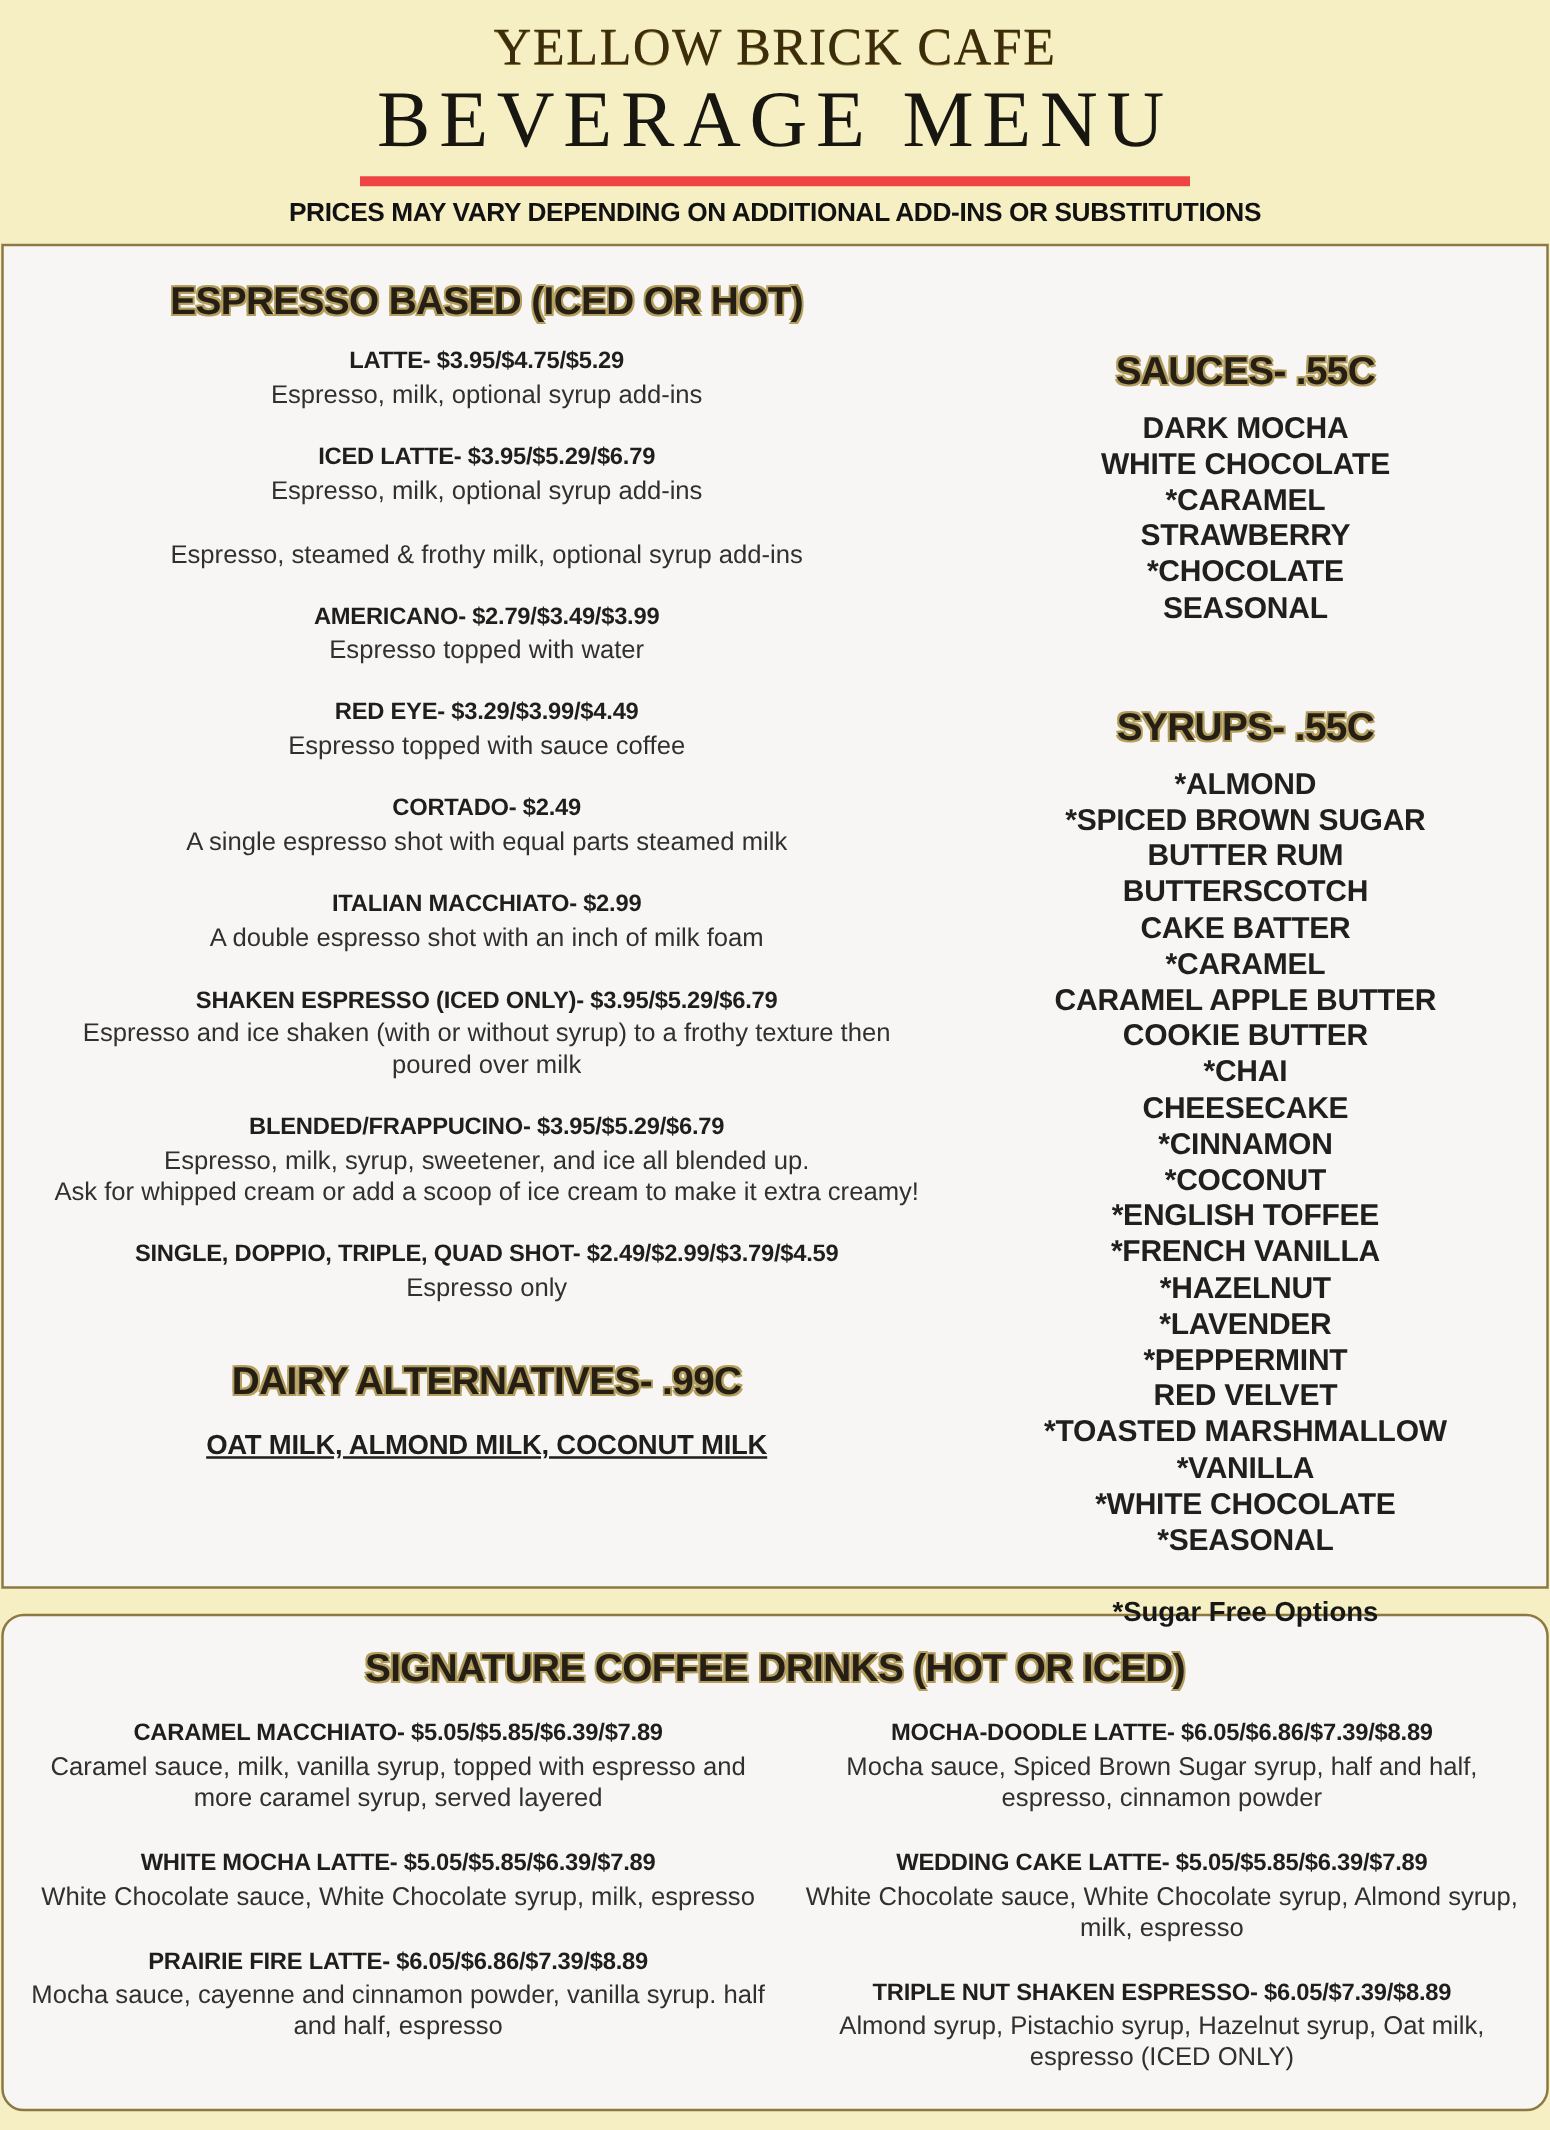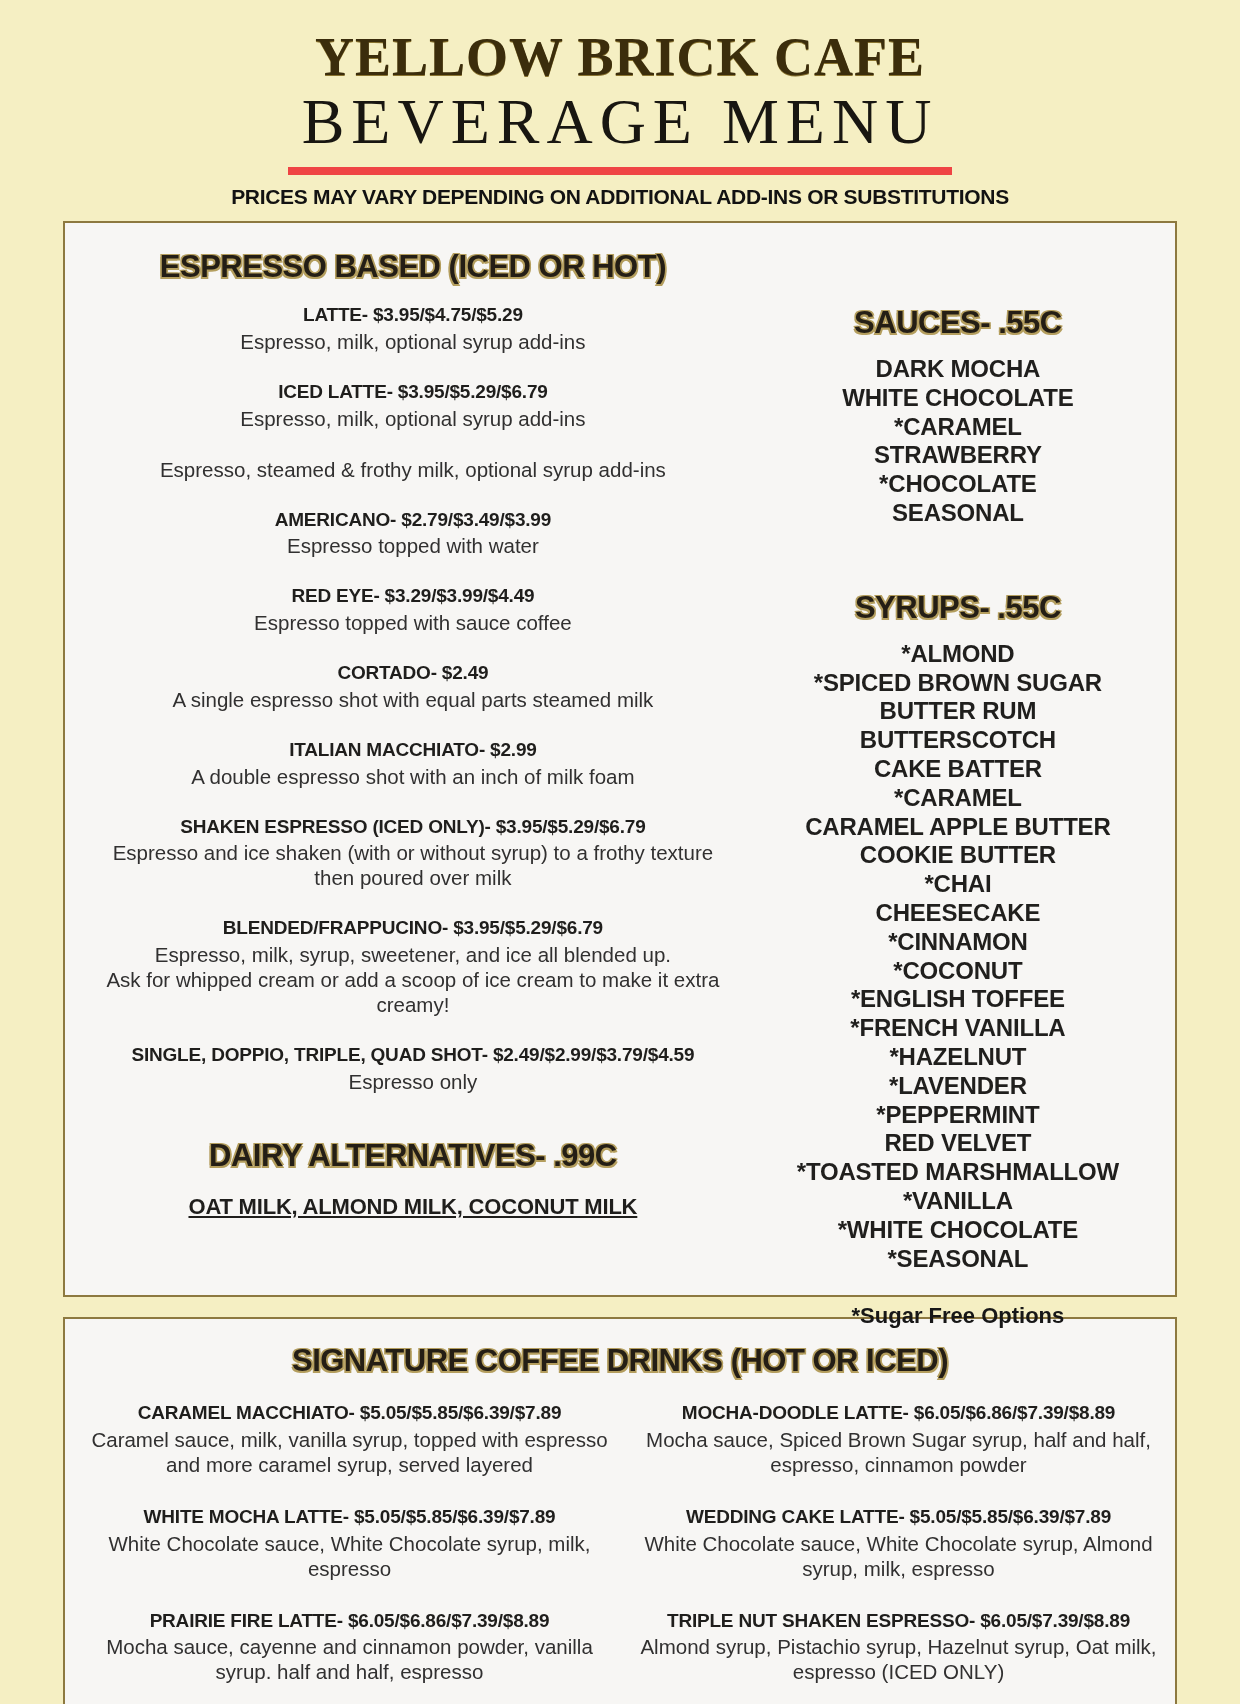--- a/index.html
+++ b/index.html
@@ -8,26 +8,25 @@
     width: 1240px;
     height: 1704px;
     background: #f5efc3;
     font-family: "Liberation Sans", sans-serif;
     color: #2e2d2b;
     overflow: hidden;
   }
   .header { text-align: center; padding-top: 14px; }
   .brand {
     font-family: "Liberation Serif", serif;
-    font-weight: bold;
-    font-size: 54px;
+    font-weight: normal;
+    font-size: 42px;
     letter-spacing: 1px;
     color: #3b2d0c;
     text-shadow: 0 1px 0 #8a7430;
-    margin-top: 12px;
   }
   .menu-title-wrap { margin-top: 2px; }
   .menu-title {
     display: inline-block;
     font-family: "Liberation Serif", serif;
     font-weight: normal;
     font-size: 64px;
     letter-spacing: 7px;
     color: #181611;
     line-height: 1.0;
@@ -38,21 +37,21 @@
     margin-top: 10px;
     font-size: 21px;
     font-weight: bold;
     letter-spacing: -0.3px;
     color: #121212;
   }
   .panel {
     background: #f7f6f4;
     border: 2px solid #8d7940;
     margin: 0 auto;
-    width: 1114px;
+    width: 1238px;
   }
   .panel-top {
     margin-top: 12px;
     height: 1076px;
     display: grid;
     grid-template-columns: 62% 38%;
     padding: 26px 10px 10px 10px;
   }
   .col { text-align: center; }
   .section-heading {
@@ -72,20 +71,21 @@
   .option { font-size: 24px; font-weight: bold; color: #201f1d; line-height: 1.2; letter-spacing: -0.2px; }
   .syrups-block { margin-top: 62px; }
   .sugar-note { margin-top: 30px; font-size: 22px; font-weight: bold; color: #171717; }
   .dairy-block { margin-top: 44px; }
   .dairy-options { margin-top: 20px; font-size: 22px; font-weight: bold; letter-spacing: -0.2px; color: #1f1e1c; text-decoration: underline; }
   .panel-signature {
     margin-top: 20px;
     height: 398px;
     padding: 24px 14px 10px 14px;
     text-align: center;
+    border-radius: 18px;
   }
   .sig-grid {
     margin-top: 22px;
     display: grid;
     grid-template-columns: 50% 50%;
     column-gap: 8px;
   }
   .sig-item { margin-bottom: 28px; padding: 0 8px; }
 </style>
 </head>

